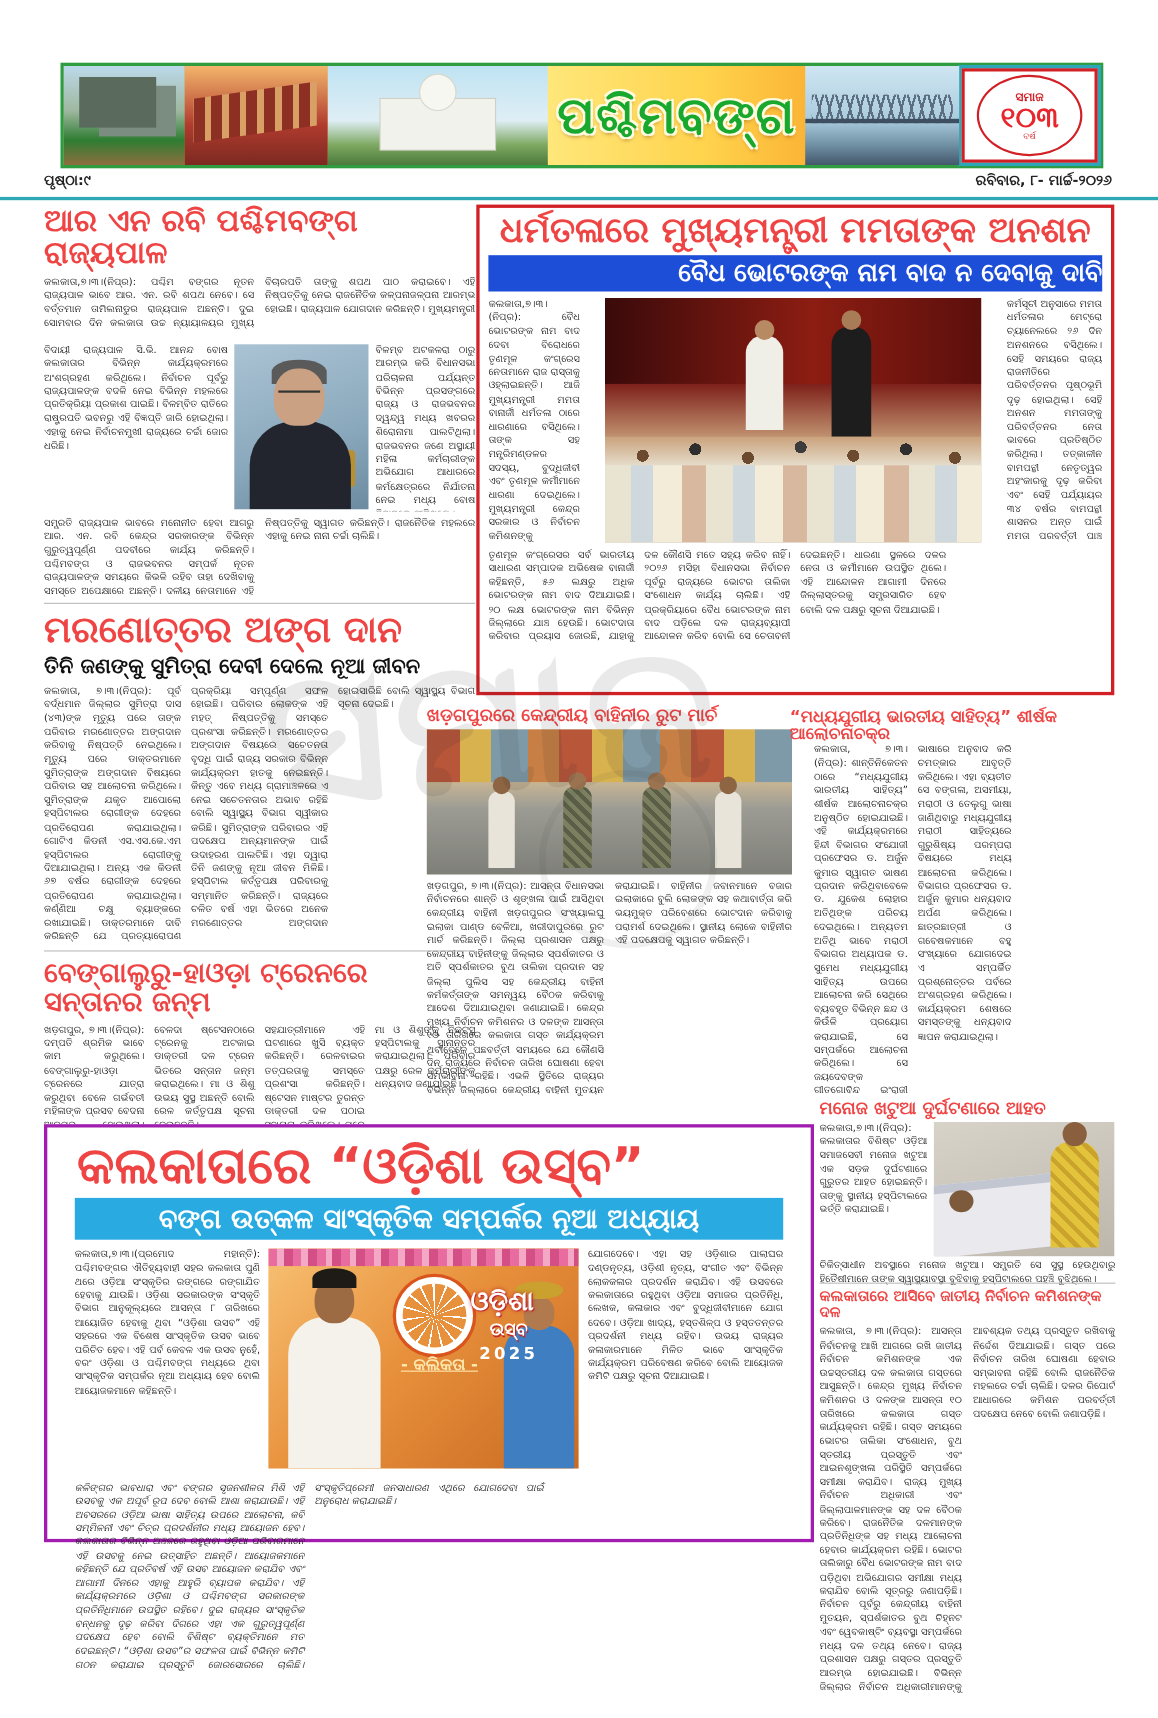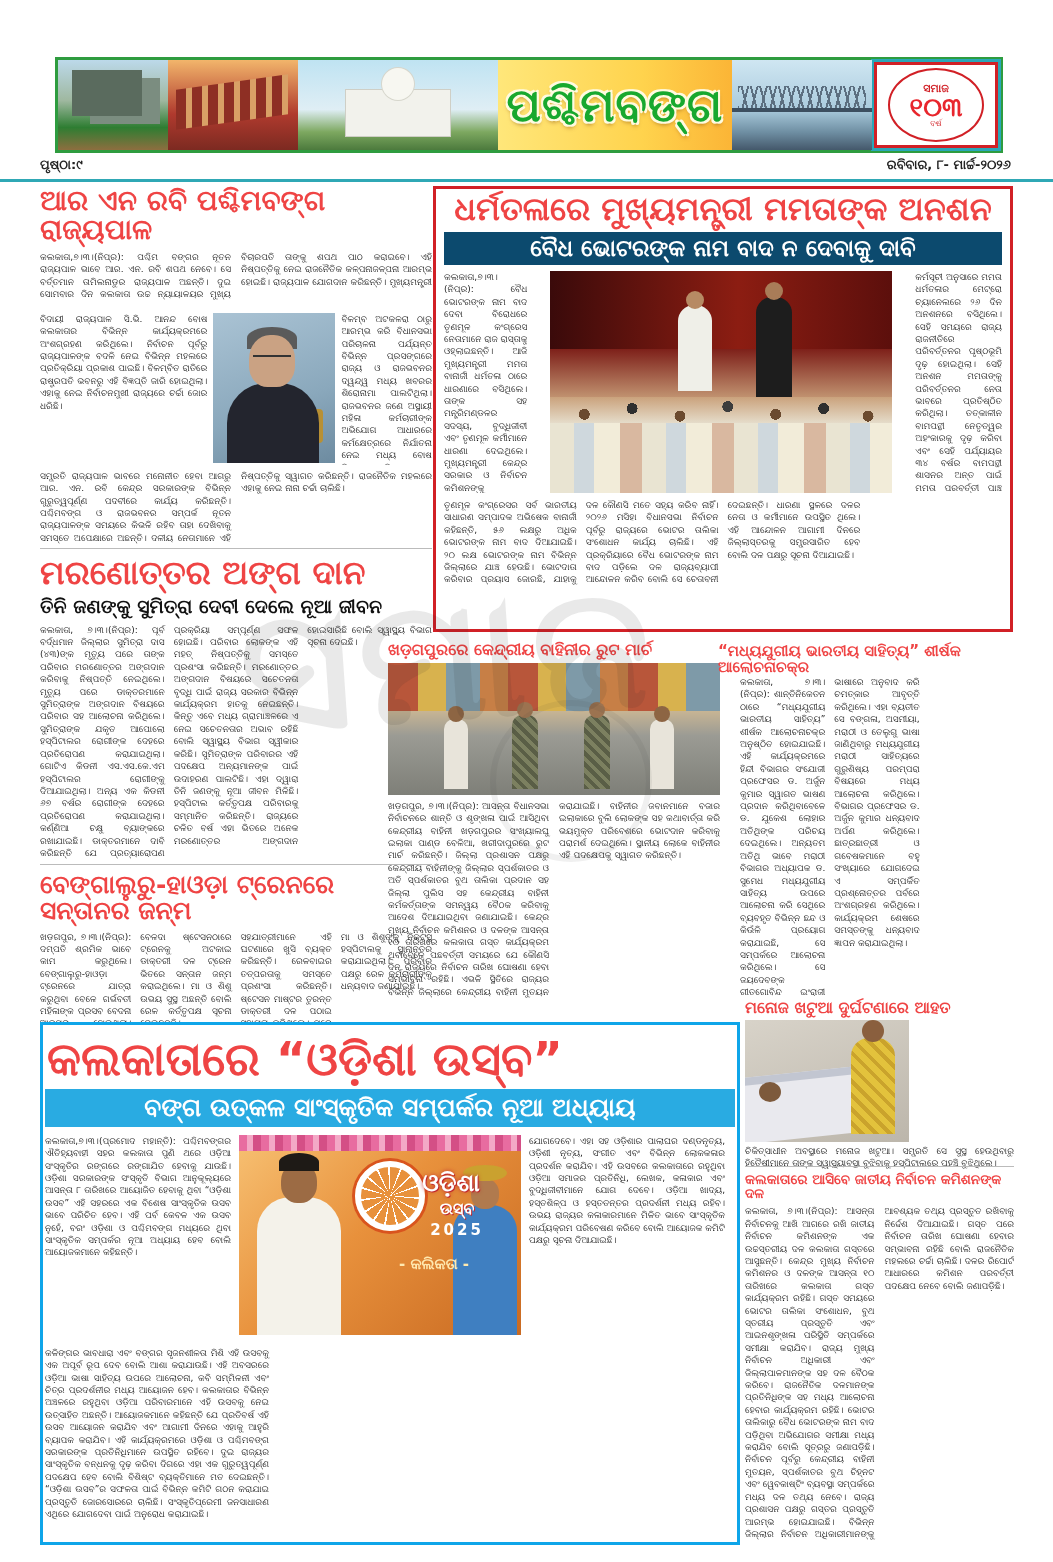--- a/index.html
+++ b/index.html
@@ -52,21 +52,21 @@
   .ph{position:relative;overflow:hidden;flex:none;}
   #gov-photo{width:122px;height:150px;background:linear-gradient(160deg,#aac3d4 0%,#8aa8bc 60%,#6d8ba0 100%);}
   #gov-photo .head{position:absolute;left:36px;top:22px;width:46px;height:52px;border-radius:46% 46% 40% 40%;background:#caa283;}
   #gov-photo .hair{position:absolute;left:34px;top:14px;width:50px;height:22px;border-radius:50% 50% 0 0;background:#5a5a5a;}
   #gov-photo .glasses{position:absolute;left:40px;top:42px;width:38px;height:9px;border-top:2px solid #333;}
   #gov-photo .torso{position:absolute;left:14px;top:70px;width:92px;height:80px;border-radius:40px 40px 0 0;background:#23252e;}
   #gov-photo .emblem{position:absolute;left:84px;top:96px;width:26px;height:34px;background:#b89034;border-radius:4px;}
   
   #mamata{left:433px;top:186px;width:580px;height:446px;border:3px solid #d12026;box-sizing:border-box;padding:4px 8px;background:#fff;}
   #mamata .hl{font-size:32px;text-align:center;margin-top:0;}
-  #mamata-strip{margin:5px 0 6px 0;background:#0c4a6e;color:#fff;font-weight:bold;font-size:23px;text-align:center;line-height:1.45;}
+  #mamata-strip{margin:5px 0 6px 0;background:#1d4ed8;color:#fff;font-weight:bold;font-size:23px;text-align:right;line-height:1.45;}
   #mamata-mid{display:flex;gap:23px;}
   #mamata-photo{width:342px;height:222px;background:linear-gradient(180deg,#4a0d0d 0%,#7a1a15 34%,#caa27c 60%,#b08a63 100%);}
   #mamata-photo .banner{position:absolute;left:0;top:0;width:100%;height:78px;background:linear-gradient(90deg,#3a0a0a,#8c1d12 55%,#5c0f0c);}
   #mamata-photo .fig-w{position:absolute;left:128px;top:34px;width:34px;height:86px;border-radius:16px 16px 0 0;background:#efefe8;}
   #mamata-photo .fig-w:before{content:"";position:absolute;left:8px;top:-14px;width:18px;height:18px;border-radius:50%;background:#b78a64;}
   #mamata-photo .fig-b{position:absolute;left:206px;top:26px;width:36px;height:100px;border-radius:16px 16px 0 0;background:#1d1d1d;}
   #mamata-photo .fig-b:before{content:"";position:absolute;left:9px;top:-15px;width:18px;height:18px;border-radius:50%;background:#a97c58;}
   .crowd{position:absolute;left:0;bottom:0;width:100%;height:96px;
      background:radial-gradient(circle 9px at 10% 18%,#6b4a2f 60%,transparent 61%),
        radial-gradient(circle 9px at 24% 12%,#2f2f2f 60%,transparent 61%),
@@ -94,41 +94,41 @@
   .soldier:before{content:"";position:absolute;left:5px;top:-13px;width:16px;height:16px;border-radius:50%;background:#9c7350;}
   .cop{position:absolute;bottom:6px;width:24px;height:70px;border-radius:10px 10px 0 0;background:#e8e4da;}
   .cop:before{content:"";position:absolute;left:4px;top:-13px;width:16px;height:16px;border-radius:50%;background:#8d6543;}
   
   #lit-hl{left:718px;top:644px;width:296px;font-size:15px;}
   #lit-body{left:740px;top:676px;width:274px;}
   
   #train{left:40px;top:872px;width:392px;}
   #train .hl{font-size:25px;margin-bottom:6px;}
   
-  #usab{left:40px;top:1022px;width:700px;height:523px;border:3px solid #0ea5e9;box-sizing:border-box;padding:6px 2px;background:#fff;}
+  #usab{left:40px;top:1022px;width:700px;height:380px;border:3px solid #a21caf;box-sizing:border-box;padding:6px 25px;background:#fff;}
   #usab .hl{font-size:46px;margin:4px 0 6px 2px;}
   #usab-strip{background:#29abe2;color:#fff;font-weight:bold;font-size:25px;text-align:center;line-height:1.5;margin-bottom:8px;}
   #usab-mid{display:flex;gap:8px;}
   #promo{width:282px;height:200px;background:linear-gradient(135deg,#f7c173 0%,#e8913c 45%,#c96a22 100%);}
   #promo .garland{position:absolute;left:0;top:0;width:100%;height:16px;
      background:repeating-linear-gradient(90deg,#e86ca0 0 8px,#f3a8c6 8px 14px,#d44f86 14px 22px);}
   #promo .man{position:absolute;left:18px;top:62px;width:84px;height:138px;border-radius:34px 34px 0 0;background:#f4f2ea;}
   #promo .man:before{content:"";position:absolute;left:24px;top:-34px;width:36px;height:40px;border-radius:45%;background:#9c6b44;}
   #promo .man:after{content:"";position:absolute;left:22px;top:-44px;width:40px;height:18px;border-radius:50% 50% 0 0;background:#1e1a16;}
   #promo .dancer{position:absolute;right:4px;top:70px;width:64px;height:130px;border-radius:26px 26px 0 0;background:#3f7fc1;}
   #promo .dancer:before{content:"";position:absolute;left:18px;top:-26px;width:28px;height:30px;border-radius:45%;background:#b07a4e;}
   #promo .dancer:after{content:"";position:absolute;left:10px;top:-40px;width:44px;height:16px;border-radius:50%;background:#caa12f;}
   #promo .wheel{position:absolute;left:116px;top:26px;width:58px;height:58px;border-radius:50%;border:6px solid #fff;
      background:repeating-conic-gradient(#e8913c 0 20deg,#fff 20deg 24deg);box-shadow:0 0 0 3px #d9541e;}
   .promo-line1{position:absolute;left:150px;top:34px;width:124px;text-align:center;color:#fff;font-weight:bold;font-size:24px;
      text-shadow:0 0 4px #c1272d,1px 1px 0 #c1272d;}
   .promo-line2{position:absolute;left:168px;top:64px;width:100px;text-align:center;color:#fff;font-weight:bold;font-size:16px;text-shadow:1px 1px 0 #c1272d;}
   .promo-year{position:absolute;left:168px;top:86px;width:100px;text-align:center;color:#fff;font-weight:bold;font-size:15px;letter-spacing:3px;}
-  .promo-city{position:absolute;left:120px;top:120px;width:150px;text-align:center;color:#ffe9b0;font-weight:bold;font-size:15px;}
-  #usab-bottom{margin-top:8px;}
+  .promo-city{position:absolute;left:120px;top:96px;width:150px;color:#ffe9b0;font-weight:bold;font-size:15px;text-decoration:underline;}
+  #usab-bottom{margin-top:8px;font-style:italic;}
   
   #khatua{left:745px;top:1000px;width:269px;}
   #khatua .hl{font-size:16px;margin-bottom:3px;}
   #khatua-row{display:flex;gap:6px;}
   #khatua-photo{width:164px;height:122px;background:linear-gradient(160deg,#d8d3c9 0%,#bcb6ab 100%);}
   #khatua-photo .bed{position:absolute;left:-8px;bottom:4px;width:130px;height:58px;background:#e9e9ee;transform:rotate(-6deg);border-top:8px solid #c2c6d1;}
   #khatua-photo .patient{position:absolute;left:14px;bottom:40px;width:22px;height:20px;border-radius:50%;background:#7d5a3c;}
   #khatua-photo .visitor{position:absolute;right:14px;top:18px;width:44px;height:96px;border-radius:18px 18px 0 0;
      background:repeating-linear-gradient(45deg,#e3c23c 0 6px,#caa32c 6px 10px);}
   #khatua-photo .visitor:before{content:"";position:absolute;left:11px;top:-18px;width:22px;height:22px;border-radius:50%;background:#8a5f3e;}
@@ -242,20 +242,21 @@
         <div class="promo-city">- କଲିକତା -</div>
       </div>
       <div class="body-txt" style="width:196px;height:204px;">ଯୋଗଦେବେ। ଏହା ସହ ଓଡ଼ିଶାର ପାଲାଘର ଦଣ୍ଡନୃତ୍ୟ, ଓଡ଼ିଶୀ ନୃତ୍ୟ, ସଂଗୀତ ଏବଂ ବିଭିନ୍ନ ଲୋକକଳାର ପ୍ରଦର୍ଶନ କରାଯିବ। ଏହି ଉସବରେ କଲକାତାରେ ରହୁଥିବା ଓଡ଼ିଆ ସମାଜର ପ୍ରତିନିଧି, ଲେଖକ, କଳାକାର ଏବଂ ବୁଦ୍ଧିଜୀବୀମାନେ ଯୋଗ ଦେବେ। ଓଡ଼ିଆ ଖାଦ୍ୟ, ହସ୍ତଶିଳ୍ପ ଓ ହସ୍ତତନ୍ତର ପ୍ରଦର୍ଶନୀ ମଧ୍ୟ ରହିବ। ଉଭୟ ରାଜ୍ୟର କଳାକାରମାନେ ମିଳିତ ଭାବେ ସାଂସ୍କୃତିକ କାର୍ଯ୍ୟକ୍ରମ ପରିବେଷଣ କରିବେ ବୋଲି ଆୟୋଜକ କମିଟି ପକ୍ଷରୁ ସୂଚନା ଦିଆଯାଇଛି।</div>
     </div>
     <div class="body-txt cols3" id="usab-bottom" style="height:186px;">କଳିଙ୍ଗର ଭାବଧାରା ଏବଂ ବଙ୍ଗର ସୃଜନଶୀଳତା ମିଶି ଏହି ଉସବକୁ ଏକ ଅପୂର୍ବ ରୂପ ଦେବ ବୋଲି ଆଶା କରାଯାଉଛି। ଏହି ଅବସରରେ ଓଡ଼ିଆ ଭାଷା ସାହିତ୍ୟ ଉପରେ ଆଲୋଚନା, କବି ସମ୍ମିଳନୀ ଏବଂ ଚିତ୍ର ପ୍ରଦର୍ଶନୀର ମଧ୍ୟ ଆୟୋଜନ ହେବ। କଲକାତାର ବିଭିନ୍ନ ଅଞ୍ଚଳରେ ରହୁଥିବା ଓଡ଼ିଆ ପରିବାରମାନେ ଏହି ଉସବକୁ ନେଇ ଉତ୍ସାହିତ ଅଛନ୍ତି। ଆୟୋଜକମାନେ କହିଛନ୍ତି ଯେ ପ୍ରତିବର୍ଷ ଏହି ଉସବ ଆୟୋଜନ କରାଯିବ ଏବଂ ଆଗାମୀ ଦିନରେ ଏହାକୁ ଆହୁରି ବ୍ୟାପକ କରାଯିବ। ଏହି କାର୍ଯ୍ୟକ୍ରମରେ ଓଡ଼ିଶା ଓ ପଶ୍ଚିମବଙ୍ଗ ସରକାରଙ୍କ ପ୍ରତିନିଧିମାନେ ଉପସ୍ଥିତ ରହିବେ। ଦୁଇ ରାଜ୍ୟର ସାଂସ୍କୃତିକ ବନ୍ଧନକୁ ଦୃଢ଼ କରିବା ଦିଗରେ ଏହା ଏକ ଗୁରୁତ୍ୱପୂର୍ଣ୍ଣ ପଦକ୍ଷେପ ହେବ ବୋଲି ବିଶିଷ୍ଟ ବ୍ୟକ୍ତିମାନେ ମତ ଦେଇଛନ୍ତି। “ଓଡ଼ିଶା ଉସବ”ର ସଫଳତା ପାଇଁ ବିଭିନ୍ନ କମିଟି ଗଠନ କରାଯାଇ ପ୍ରସ୍ତୁତି ଜୋରସୋରରେ ଚାଲିଛି। ସଂସ୍କୃତିପ୍ରେମୀ ଜନସାଧାରଣ ଏଥିରେ ଯୋଗଦେବା ପାଇଁ ଅନୁରୋଧ କରାଯାଇଛି।</div>
   </div>
 
   <div class="abs" id="khatua">
     <div class="hl">ମନୋଜ ଖଟୁଆ ଦୁର୍ଘଟଣାରେ ଆହତ</div>
     <div id="khatua-row">
+      <div class="body-txt" style="width:98px;height:122px;">କଲକାତା,୭।୩।(ନିପ୍ର): କଲକାତାର ବିଶିଷ୍ଟ ଓଡ଼ିଆ ସମାଜସେବୀ ମନୋଜ ଖଟୁଆ ଏକ ସଡ଼କ ଦୁର୍ଘଟଣାରେ ଗୁରୁତର ଆହତ ହୋଇଛନ୍ତି। ତାଙ୍କୁ ସ୍ଥାନୀୟ ହସ୍ପିଟାଲରେ ଭର୍ତ୍ତି କରାଯାଇଛି।</div>
       <div class="ph" id="khatua-photo">
         <div class="bed"></div>
           <div class="patient"></div>
           <div class="visitor"></div>
       </div>
     </div>
     <div class="body-txt" style="height:38px;margin-top:3px;">ଚିକିତ୍ସାଧୀନ ଅବସ୍ଥାରେ ମନୋଜ ଖଟୁଆ। ସମ୍ପ୍ରତି ସେ ସୁସ୍ଥ ହେଉଥିବାରୁ ହିତୈଷୀମାନେ ତାଙ୍କ ସ୍ୱାସ୍ଥ୍ୟାବସ୍ଥା ବୁଝିବାକୁ ହସ୍ପିଟାଲରେ ପହଞ୍ଚି ବୁଝିଥିଲେ।</div>
   </div>
 
   <div class="abs hr-light" style="left:745px;top:1166px;width:269px;"></div>

